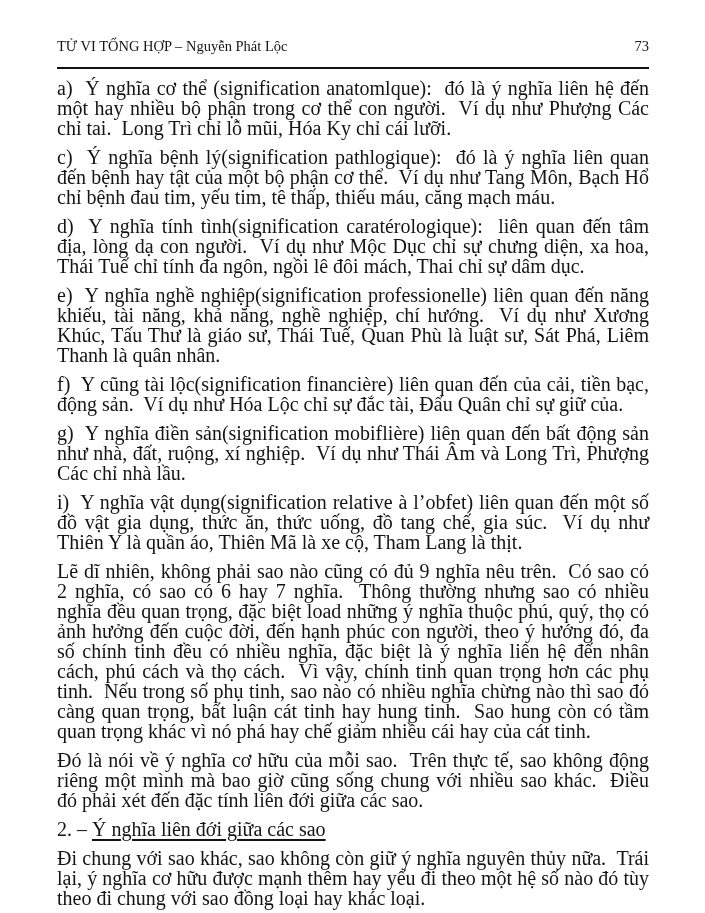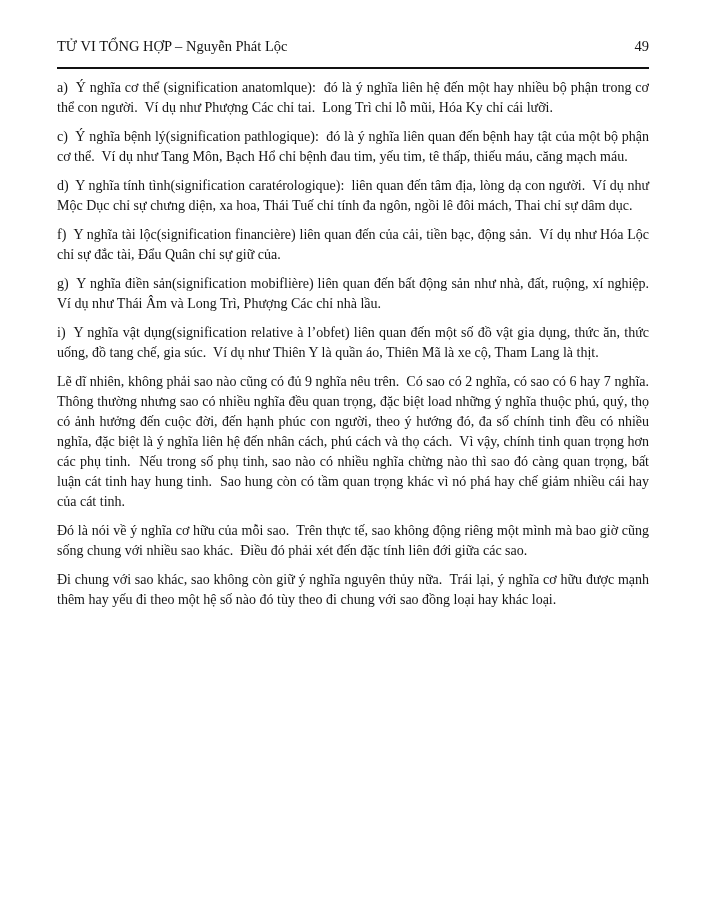--- a/index.html
+++ b/index.html
@@ -25,21 +25,21 @@
     font-size: 14.5px;
     line-height: 20px;
   }
   .header-rule {
     border: none;
     border-top: 2px solid #111111;
     margin: 11px 0 9px 0;
   }
   .body-text p {
     margin: 0 0 9px 0;
-    font-size: 14px;
+    font-size: 20px;
     line-height: 20px;
     text-align: justify;
     white-space: pre-wrap;
   }
   .section-heading {
     margin: 0 0 9px 0;
     font-size: 14px;
     line-height: 20px;
   }
   .section-heading .underlined {
@@ -47,32 +47,34 @@
     text-underline-offset: 3px;
   }
 </style>
 </head>
 <body>
 
 <div class="page">
 
   <div class="running-header">
     <span>TỬ VI TỔNG HỢP – Nguyễn Phát Lộc</span>
-    <span>49</span>
+    <span>73</span>
   </div>
 
   <hr class="header-rule">
 
   <div class="body-text">
     <p>a)  Ý nghĩa cơ thể (signification anatomlque):  đó là ý nghĩa liên hệ đến một hay nhiều bộ phận trong cơ thể con người.  Ví dụ như Phượng Các chỉ tai.  Long Trì chỉ lỗ mũi, Hóa Ky chỉ cái lưỡi.</p>
     <p>c)  Ý nghĩa bệnh lý(signification pathlogique):  đó là ý nghĩa liên quan đến bệnh hay tật của một bộ phận cơ thể.  Ví dụ như Tang Môn, Bạch Hổ chỉ bệnh đau tim, yếu tim, tê thấp, thiếu máu, căng mạch máu.</p>
     <p>d)  Y nghĩa tính tình(signification caratérologique):  liên quan đến tâm địa, lòng dạ con người.  Ví dụ như Mộc Dục chỉ sự chưng diện, xa hoa, Thái Tuế chỉ tính đa ngôn, ngồi lê đôi mách, Thai chỉ sự dâm dục.</p>
-    <p>f)  Y nghĩa tài lộc(signification financière) liên quan đến của cải, tiền bạc, động sản.  Ví dụ như Hóa Lộc chỉ sự đắc tài, Đẩu Quân chỉ sự giữ của.</p>
+    <p>e)  Y nghĩa nghề nghiệp(signification professionelle) liên quan đến năng khiếu, tài năng, khả năng, nghề nghiệp, chí hướng.  Ví dụ như Xương Khúc, Tấu Thư là giáo sư, Thái Tuế, Quan Phù là luật sư, Sát Phá, Liêm Thanh là quân nhân.</p>
+    <p>f)  Y cũng tài lộc(signification financière) liên quan đến của cải, tiền bạc, động sản.  Ví dụ như Hóa Lộc chỉ sự đắc tài, Đẩu Quân chỉ sự giữ của.</p>
     <p>g)  Y nghĩa điền sản(signification mobiflière) liên quan đến bất động sản như nhà, đất, ruộng, xí nghiệp.  Ví dụ như Thái Âm và Long Trì, Phượng Các chỉ nhà lầu.</p>
     <p>i)  Y nghĩa vật dụng(signification relative à l’obfet) liên quan đến một số đồ vật gia dụng, thức ăn, thức uống, đồ tang chế, gia súc.  Ví dụ như Thiên Y là quần áo, Thiên Mã là xe cộ, Tham Lang là thịt.</p>
     <p>Lẽ dĩ nhiên, không phải sao nào cũng có đủ 9 nghĩa nêu trên.  Có sao có 2 nghĩa, có sao có 6 hay 7 nghĩa.  Thông thường nhưng sao có nhiều nghĩa đều quan trọng, đặc biệt load những ý nghĩa thuộc phú, quý, thọ có ảnh hưởng đến cuộc đời, đến hạnh phúc con người, theo ý hướng đó, đa số chính tinh đều có nhiều nghĩa, đặc biệt là ý nghĩa liên hệ đến nhân cách, phú cách và thọ cách.  Vì vậy, chính tinh quan trọng hơn các phụ tinh.  Nếu trong số phụ tinh, sao nào có nhiều nghĩa chừng nào thì sao đó càng quan trọng, bất luận cát tinh hay hung tinh.  Sao hung còn có tầm quan trọng khác vì nó phá hay chế giảm nhiều cái hay của cát tinh.</p>
     <p>Đó là nói về ý nghĩa cơ hữu của mỗi sao.  Trên thực tế, sao không động riêng một mình mà bao giờ cũng sống chung với nhiều sao khác.  Điều đó phải xét đến đặc tính liên đới giữa các sao.</p>
 
+    <p class="section-heading"><span>2. – </span><span class="underlined">Ý nghĩa liên đới giữa các sao</span></p>
 
     <p>Đi chung với sao khác, sao không còn giữ ý nghĩa nguyên thủy nữa.  Trái lại, ý nghĩa cơ hữu được mạnh thêm hay yếu đi theo một hệ số nào đó tùy theo đi chung với sao đồng loại hay khác loại.</p>
   </div>
 
 </div>
 
 </body></html>

